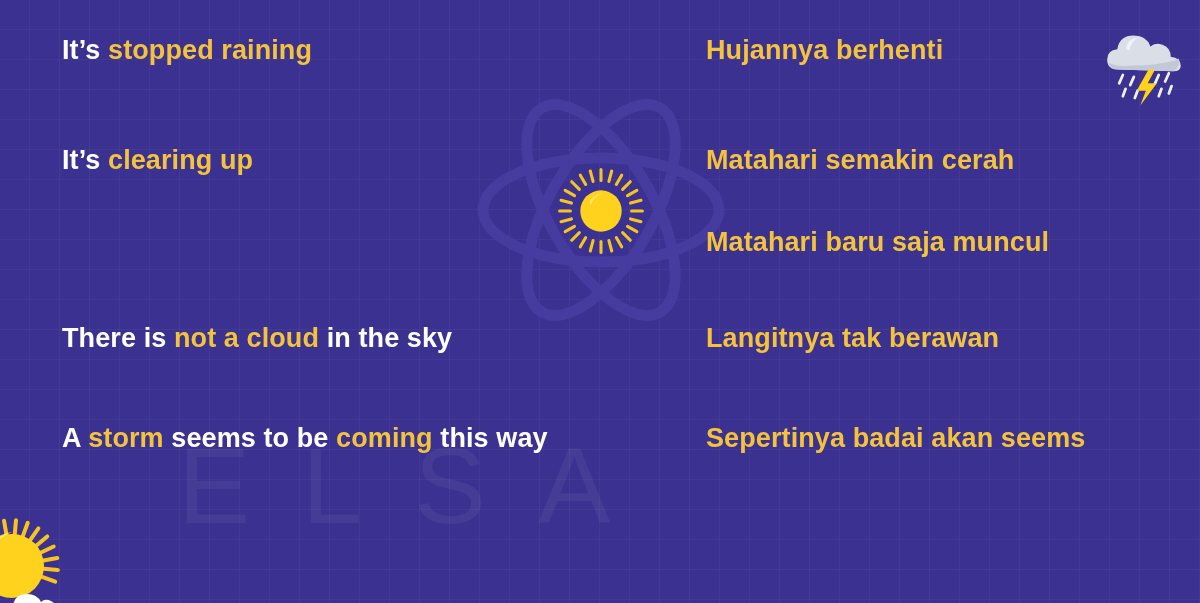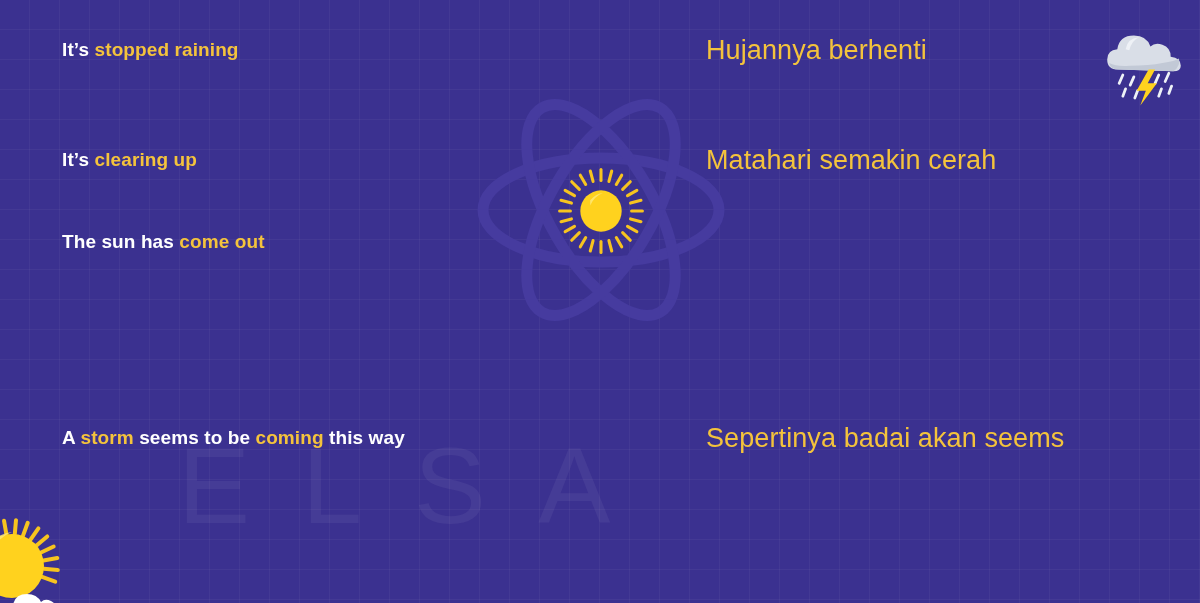--- a/index.html
+++ b/index.html
@@ -55,31 +55,31 @@
   .row{
     position:absolute;
     left:0;right:0;
     height:40px;
     display:flex;
     align-items:center;
   }
   .col-en{
     position:absolute;
     left:62px;
-    font-size:19px;
+    font-size:27px;
     font-weight:600;
     color:#ffffff;
     white-space:nowrap;
     letter-spacing:.1px;
   }
   .col-id{
     position:absolute;
     left:706px;
     font-size:27px;
-    font-weight:400;
+    font-weight:700;
     color:#f4c33c;
     white-space:nowrap;
     letter-spacing:.1px;
   }
   .hl{color:#f4c33c;}
   
   .icon-storm{
     position:absolute;
     left:1098px;top:18px;
     width:92px;height:92px;
@@ -198,21 +198,25 @@
   <div class="rows">
       <div class="row" style="top: 30px;">
         <div class="col-en"><span>It</span><span>’s </span><span class="hl">stopped raining</span></div>
         <div class="col-id">Hujannya berhenti</div>
       </div>
       <div class="row" style="top: 140px;">
         <div class="col-en"><span>It’s </span><span class="hl">clearing up</span></div>
         <div class="col-id">Matahari semakin cerah</div>
       </div>
       <div class="row" style="top: 222px;">
-        <div class="col-en"><span>The sun has </span><span class="hl">come out</span></div>
+        <div class="col-id">Matahari baru saja muncul</div>
+      </div>
+      <div class="row" style="top: 318px;">
+        <div class="col-en"><span>There is </span><span class="hl">not a cloud</span><span> in the sky</span></div>
+        <div class="col-id">Langitnya tak berawan</div>
       </div>
       <div class="row" style="top: 418px; padding-left: 16px;">
         <div class="col-en"><span>A </span><span class="hl">storm</span><span> seems to be </span><span class="hl">coming</span><span> this way</span></div>
         <div class="col-id">Sepertinya badai akan seems</div>
       </div>
     </div>
 
 </div>
 
 </body></html>

